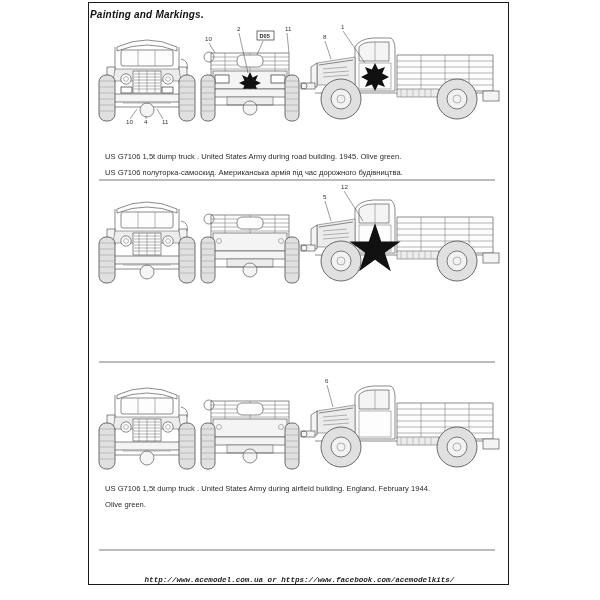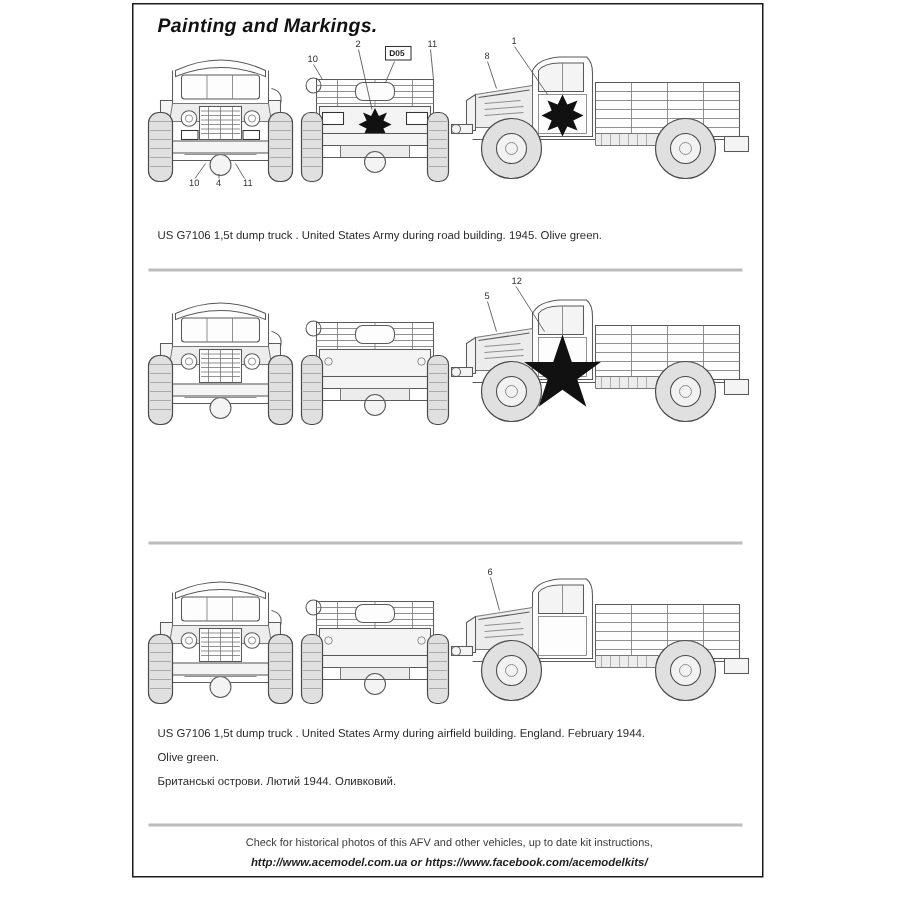--- a/index.html
+++ b/index.html
@@ -14,22 +14,22 @@
 
   .sheet{
     position:absolute;left:88px;top:2px;
     width:421px;height:583px;
     border:1.5px solid #1a1a1a;
     box-sizing:border-box;
     background:#fff;
   }
 
   .title{
-    position:absolute;left:16px;top:6px;
-    font-size:13px;font-weight:bold;font-style:italic;
+    position:absolute;left:1px;top:6px;
+    font-size:10px;font-weight:bold;font-style:italic;
     letter-spacing:.2px;color:#111;
   }
 
   
   .row{position:absolute;left:0;width:421px;}
   .row1{top:14px;height:152px;}
   .row2{top:176px;height:172px;}
   .row3{top:362px;height:160px;}
 
   .sep{
@@ -68,21 +68,21 @@
   .cap1{top:129px;}
   .cap2{top:299px;}
   .cap p{margin:5px;}
   .cap .uk{}
 
   
   .footer{
     position:absolute;left:0;top:554px;width:421px;
     text-align:center;font-size:7.3px;line-height:10.5px;color:#3a3a3a;
   }
-  .footer .urls{font-style:italic;font-weight:bold;font-size:7.6px;color:#1f1f1f;margin-top:2px;}
+  .footer .urls{font-style:italic;font-weight:bold;font-size:7.6px;color:#1f1f1f;margin-top:18px;font-family:Liberation Mono, monospace;}
 </style>
 </head>
 <body>
 
 <div class="page">
   <div class="sheet">
 
     <div class="title">Painting and Markings.</div>
 
     <div class="row row1">
@@ -308,20 +308,21 @@
             <g>
               <text class="cnum" x="26" y="22">8</text>
               <path class="leader" d="M28 24 L34 42"></path>
             </g>
           </g>
         </svg>
       </div>
 
       <div class="cap cap1">
         <p>US G7106 1,5t dump truck . United States Army during road building. 1945. Olive green.</p>
+        <p class="uk">US G7106 полуторка-самоскид. Американська армія під час дорожного будівництва.</p>
       </div>
     </div>
 
     <div class="sep sep1"></div>
 
     <div class="row row2">
 
       <div class="draw dfront">
         <svg width="108" height="112" viewBox="0 0 108 112">
           <g>
@@ -473,21 +474,20 @@
               <text class="cnum" x="26" y="20">5</text>
               <path class="leader" d="M28 22 L34 42"></path>
             </g>
           </g>
         </svg>
       </div>
 
       <div class="cap cap2">
         <p>US G7106 1,5t dump truck . United States Army during airfield building. England. February 1944.</p>
         <p>Olive green.</p>
-        <p class="uk">Британські острови. Лютий 1944. Оливковий.</p>
       </div>
     </div>
 
     <div class="sep sep2"></div>
 
     <div class="row row3">
 
       <div class="draw dfront">
         <svg width="108" height="112" viewBox="0 0 108 112">
           <g>
@@ -633,20 +633,19 @@
             </g>
           </g>
         </svg>
       </div>
 
     </div>
 
     <div class="sep sep3"></div>
 
     <div class="footer">
-      <div>Check for historical photos of this AFV and  other vehicles, up to date kit instructions,</div>
       <div class="urls">
         <span>http://www.acemodel.com.ua</span><span> or </span><span>https://www.facebook.com/acemodelkits/</span>
       </div>
     </div>
 
   </div>
 </div>
 
 </body></html>

